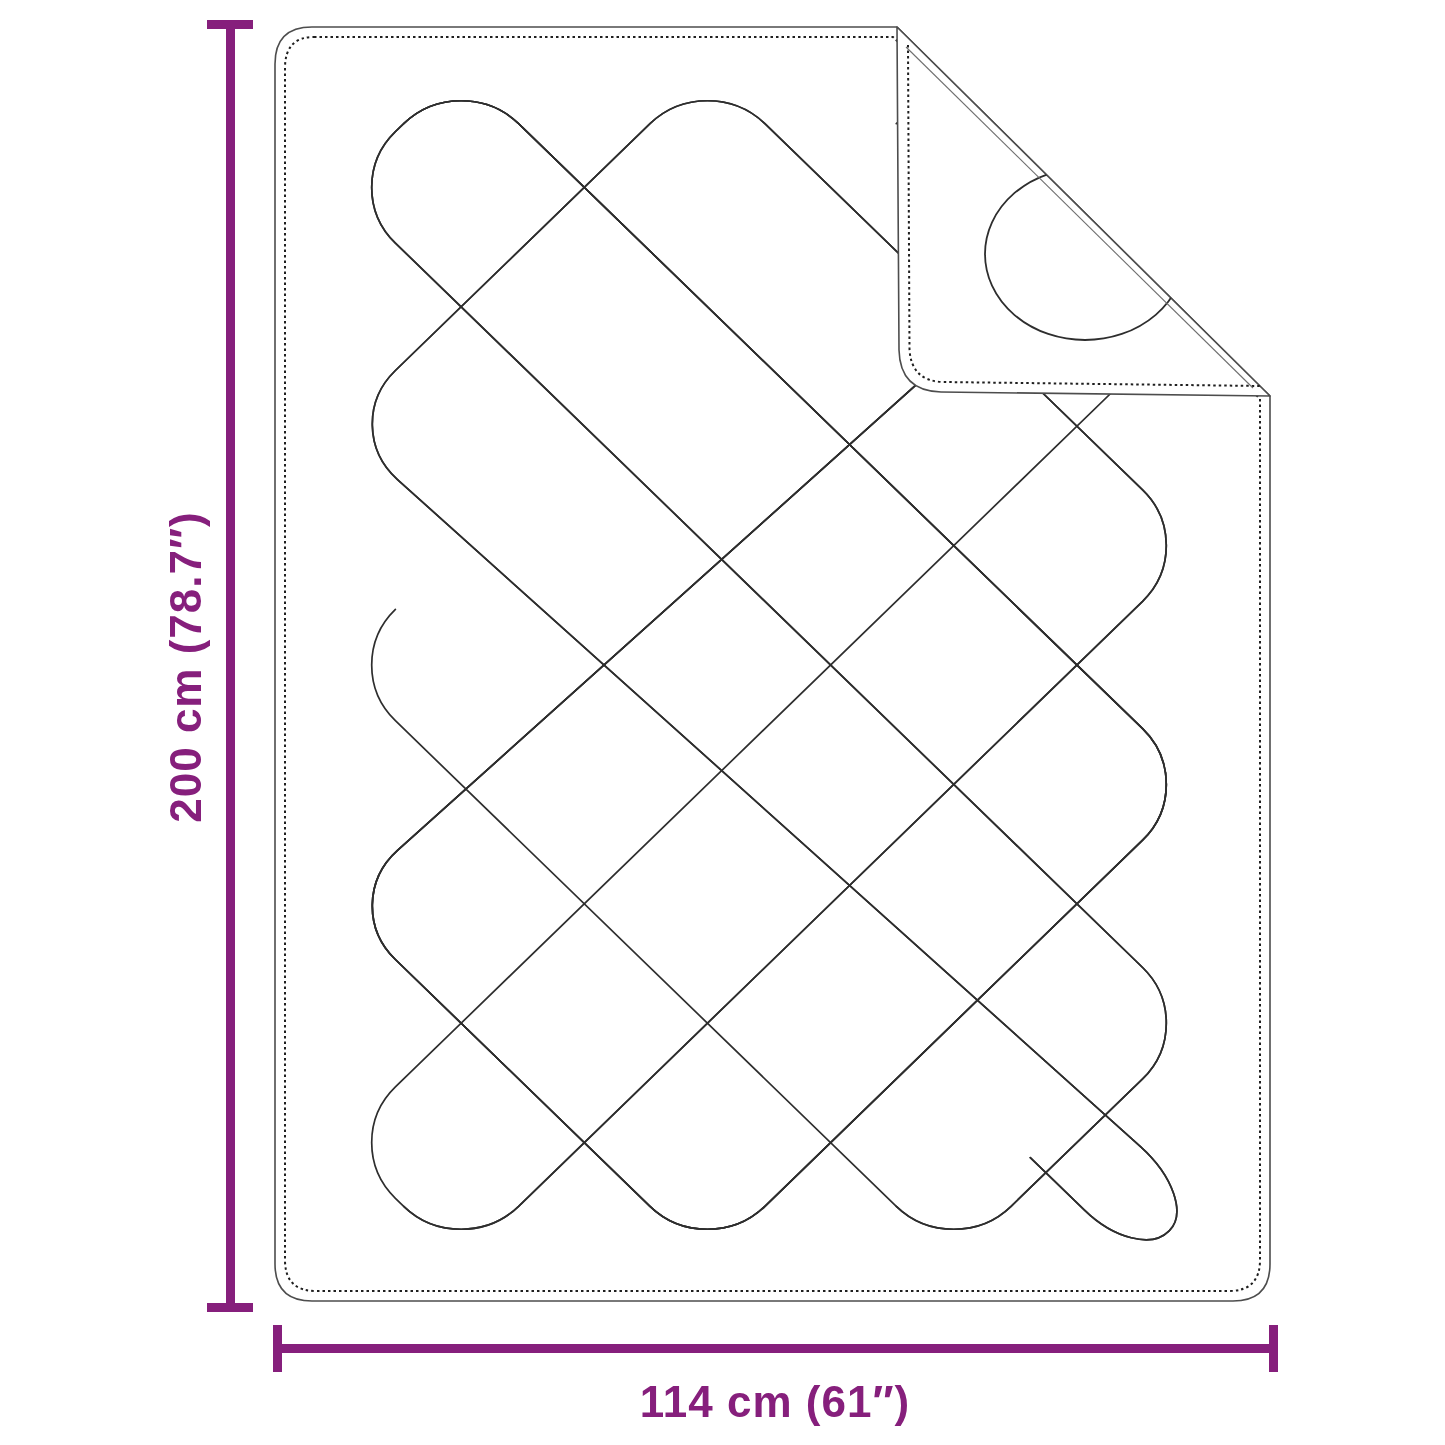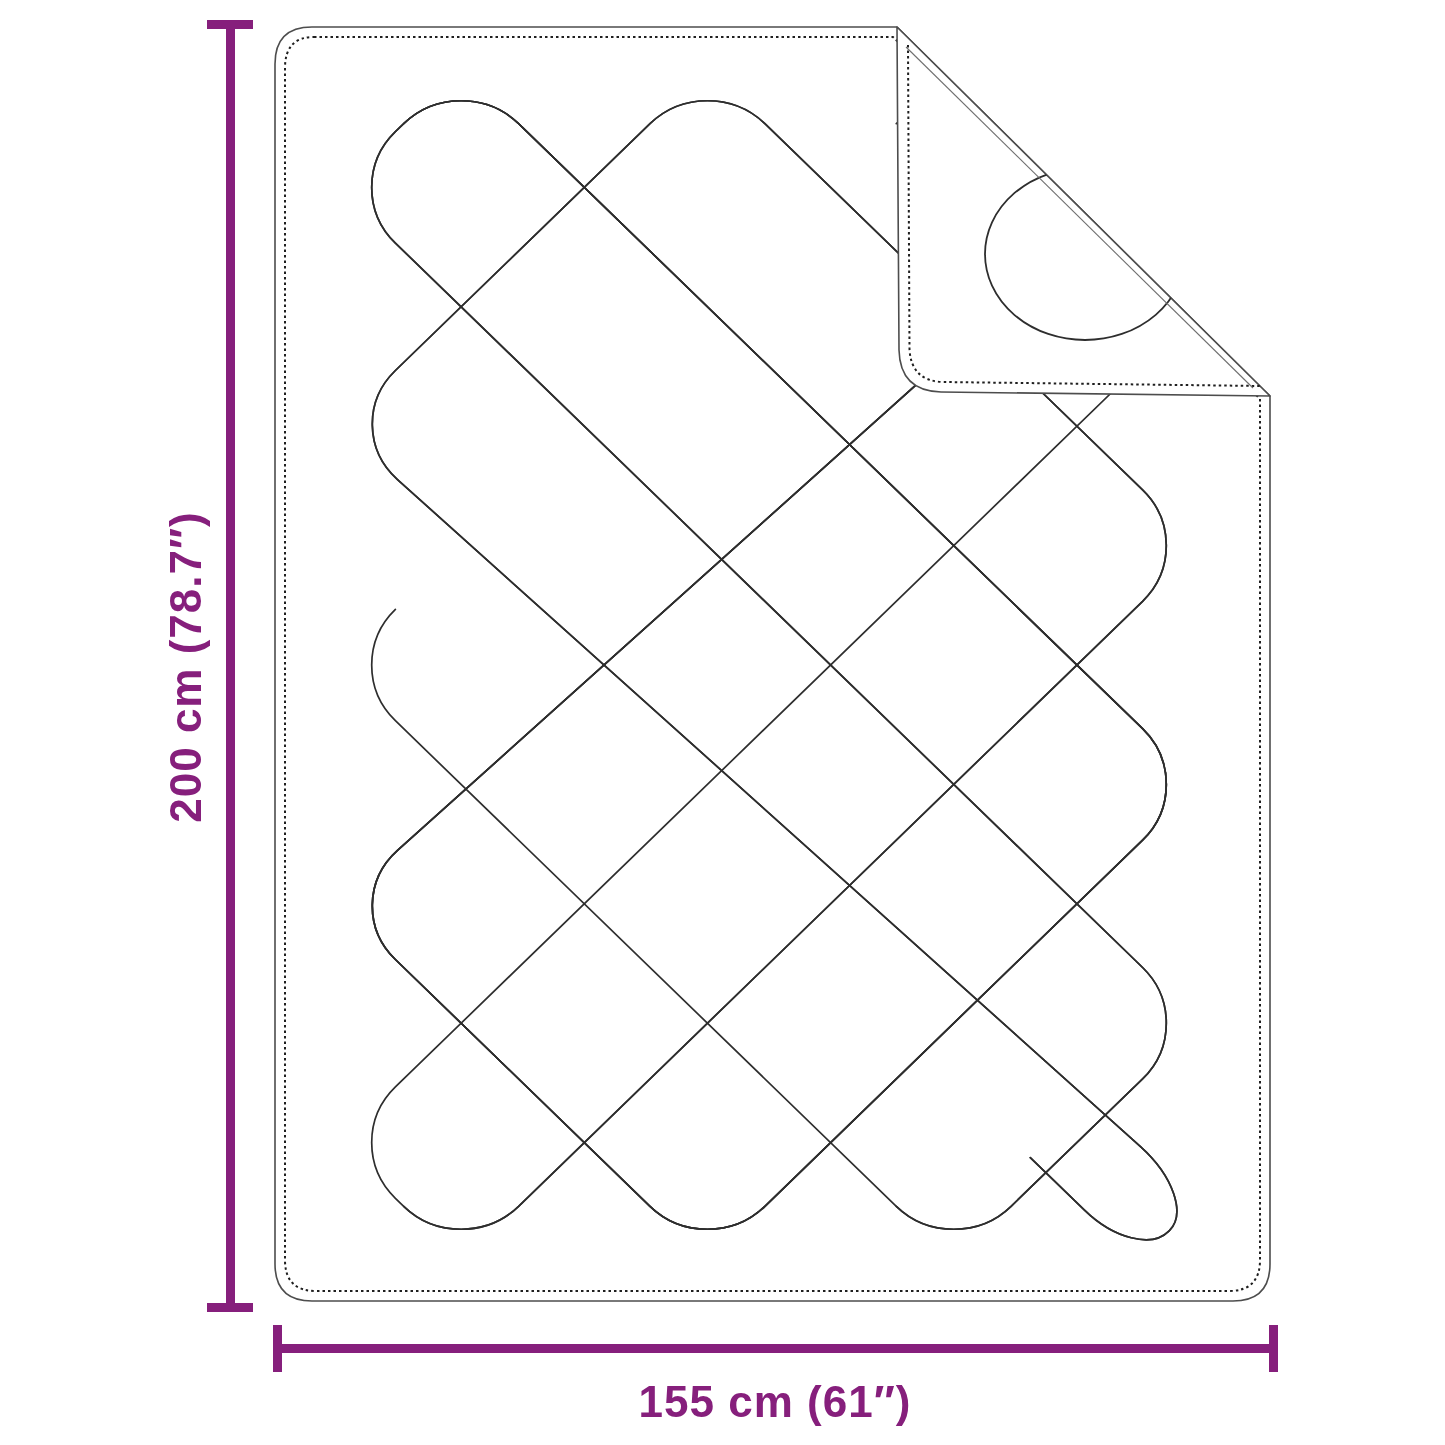--- a/index.html
+++ b/index.html
@@ -61,16 +61,16 @@
     <div class="dim" style="left:207px;top:20px;width:46px;height:9px;"></div>
     <div class="dim" style="left:226px;top:27px;width:9px;height:1278px;"></div>
     <div class="dim" style="left:207px;top:1303px;width:46px;height:9px;"></div>
     <div class="dim-label vertical" style="left:186px;top:667px;">200 cm (78.7″)</div>
   </div>
 
   <div>
     <div class="dim" style="left:273px;top:1325px;width:9px;height:47px;"></div>
     <div class="dim" style="left:277px;top:1344px;width:996px;height:9px;"></div>
     <div class="dim" style="left:1269px;top:1325px;width:9px;height:47px;"></div>
-    <div class="dim-label" style="left:775px;top:1402px;">155 cm (61″)</div>
+    <div class="dim-label" style="left:775px;top:1402px;">114 cm (61″)</div>
   </div>
 
 </div>
 
 </body></html>

